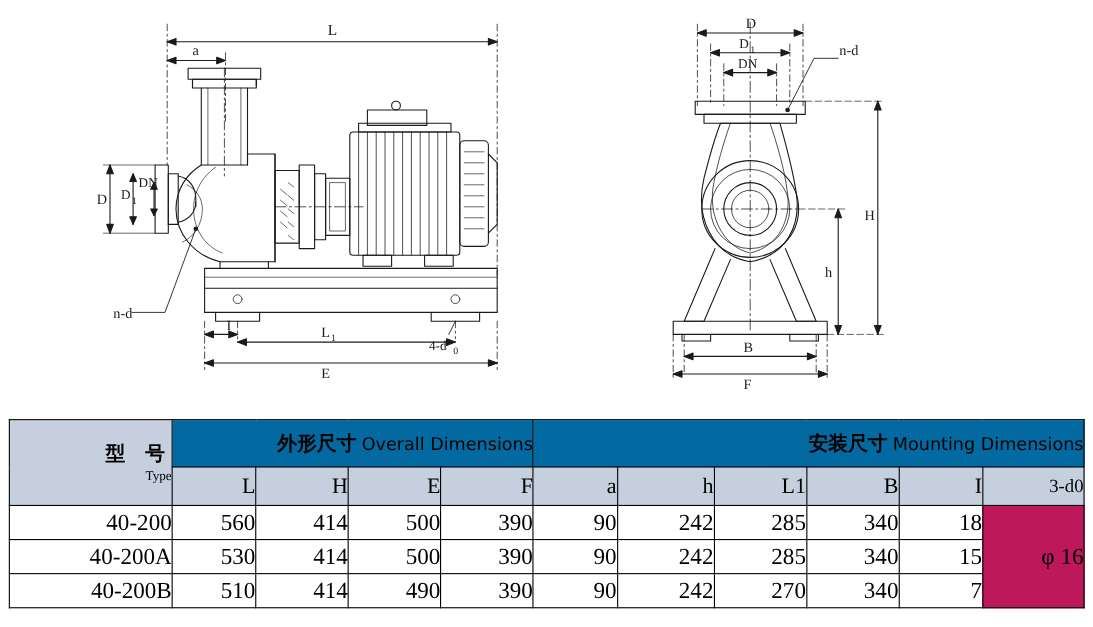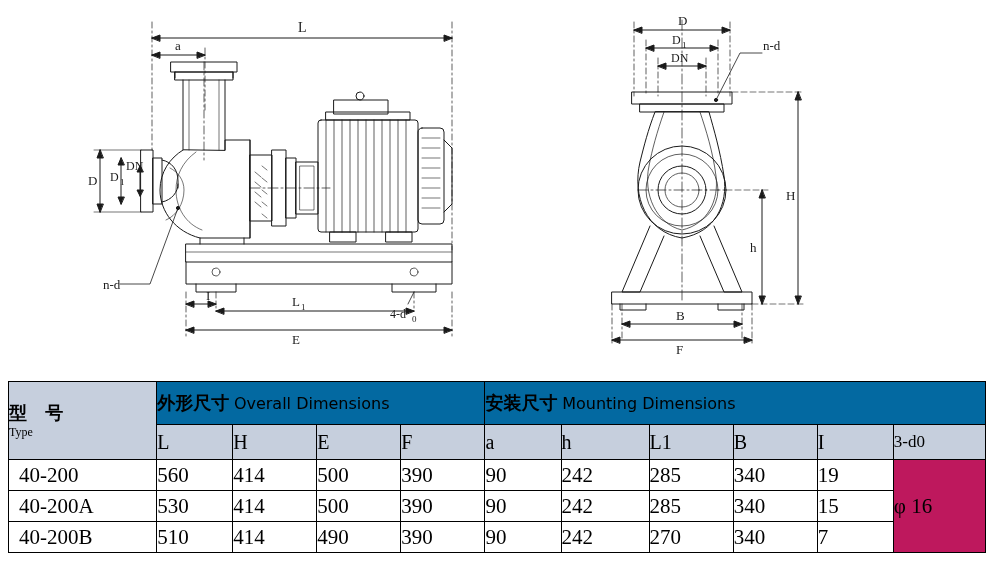--- a/index.html
+++ b/index.html
@@ -47,21 +47,21 @@
   #spec-table {
     position: absolute;
     left: 8px;
     top: 381px;
     width: 978px;
     border-collapse: collapse;
     table-layout: fixed;
   }
   #spec-table td, #spec-table th {
     border: 1px solid #000000;
-    text-align: left;
+    text-align: right;
     vertical-align: middle;
     font-family: "Liberation Serif", serif;
     color: #000;
     padding: 0;
   }
   .hdr-group {
     background: #0369a1;
     font-size: 19px;
     height: 42px;
     font-weight: normal;
@@ -377,21 +377,21 @@
       <tr class="data-row">
         <td class="type-cell">40-200</td>
         <td>560</td>
         <td>414</td>
         <td>500</td>
         <td>390</td>
         <td>90</td>
         <td>242</td>
         <td>285</td>
         <td>340</td>
-        <td>19</td>
+        <td>18</td>
         <td class="phi-cell" rowspan="3">φ 16</td>
       </tr>
 
       <tr class="data-row">
         <td class="type-cell">40-200A</td>
         <td>530</td>
         <td>414</td>
         <td>500</td>
         <td>390</td>
         <td>90</td>

